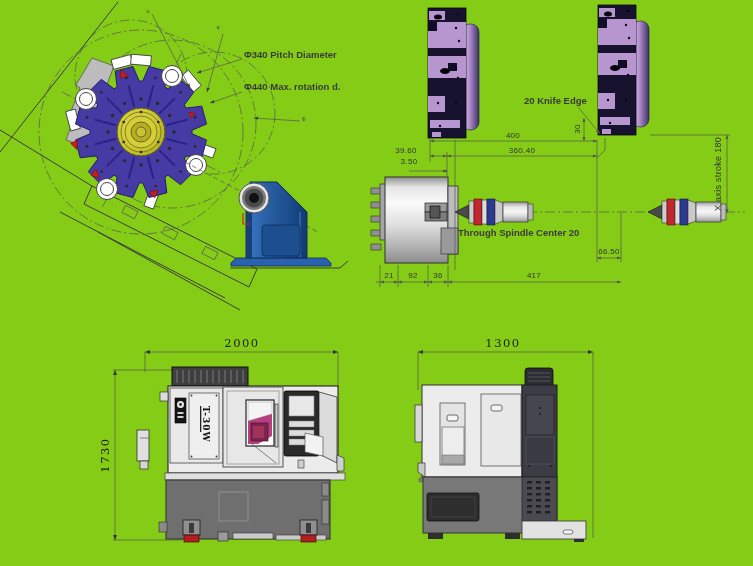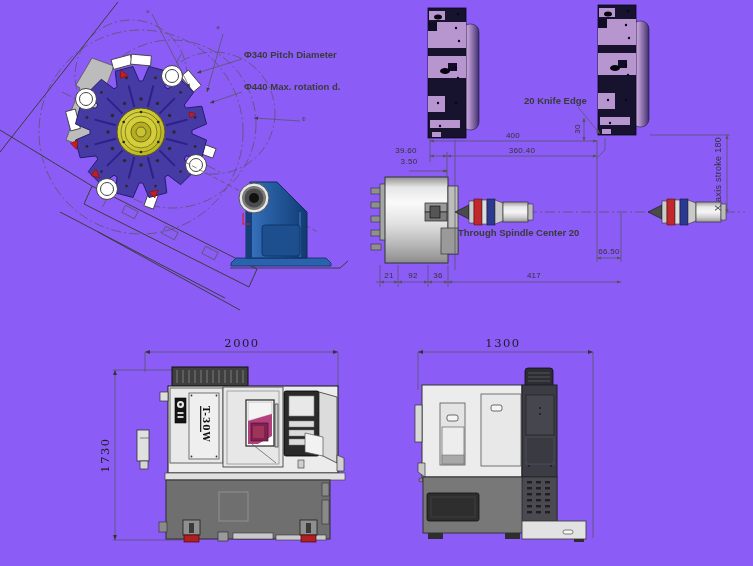--- a/index.html
+++ b/index.html
@@ -1,16 +1,16 @@
 <!DOCTYPE html>
 <html><head>
 <meta charset="utf-8">
 <style>
   html,body{margin:0;padding:0;background:#fff;}
-  .canvas{position:relative;width:753px;height:566px;background:#8b5cf6;overflow:hidden;
+  .canvas{position:relative;width:753px;height:566px;background:#84cc16;overflow:hidden;
           font-family:"Liberation Sans",sans-serif;}
   svg{position:absolute;overflow:visible;}
   .thin{stroke:#3c3c3c;stroke-width:1;fill:none;}
   .fine{stroke:#555;stroke-width:.7;fill:none;}
   .dim{stroke:#555;stroke-width:.7;fill:none;}
   .cdash{stroke-dasharray:10 3 2 3;}
   .sdash{stroke-dasharray:5 3;}
   .dimtext{font:8px "Liberation Sans",sans-serif;fill:#333;letter-spacing:.3px;}
   .dimserif{font:11.5px "DejaVu Serif",serif;fill:#1d1d1d;letter-spacing:1.5px;}
   .lbl{font:600 9.5px "Liberation Sans",sans-serif;fill:#3a3a3a;}

